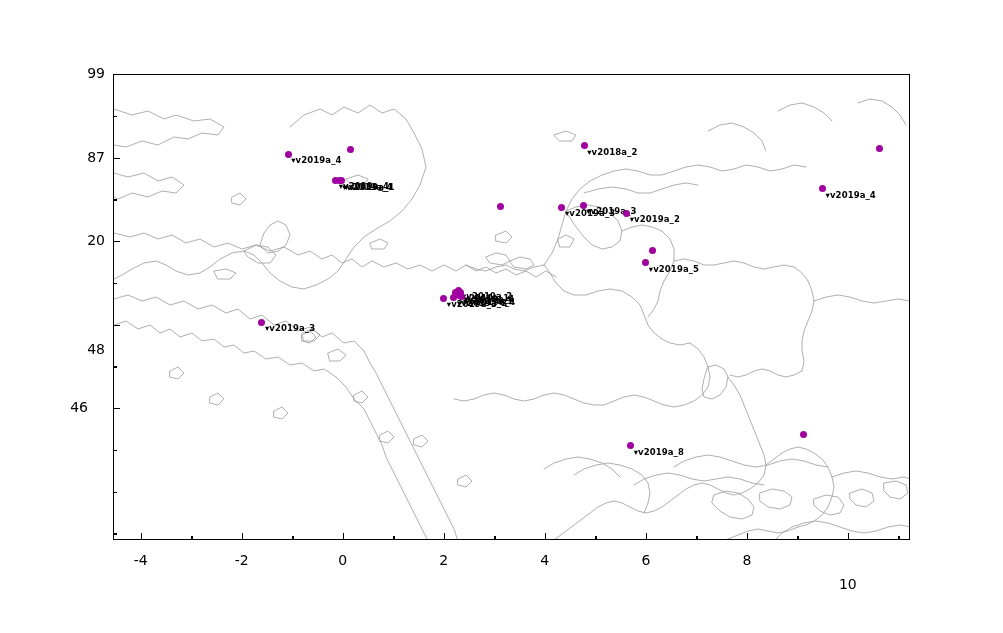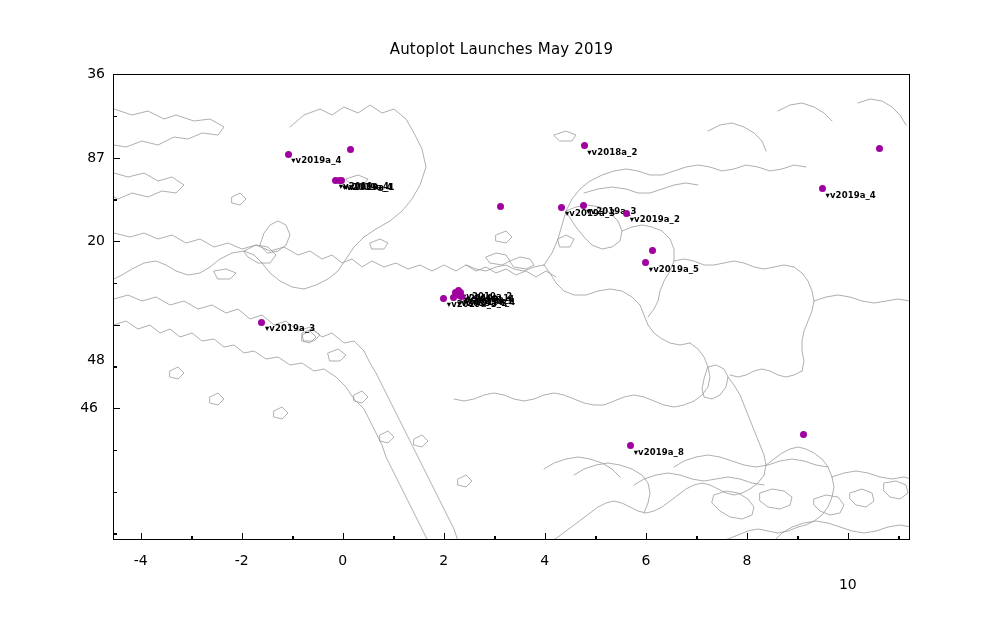--- a/index.html
+++ b/index.html
@@ -49,21 +49,20 @@
   .tlab-y{
     position:absolute;font-size:14px;color:#000;text-align:right;
     width:40px;margin-top:-9px;font-family:"DejaVu Sans",sans-serif;
   }
 </style>
 </head>
 <body>
 
 <div id="stage">
 
-  <div id="chart-title">Autoplot Launches May 2019</div>
 
   <div id="plot-frame">
 
     <svg id="map-svg" viewBox="0 0 797 466" preserveAspectRatio="none">
       <g fill="none" stroke="#9a9a9a" stroke-width="0.8" stroke-linejoin="round" stroke-linecap="round">
 
         <path d="M0 34 L18 40 L34 36 L50 44 L62 40 L80 46 L96 44 L110 52 L104 60 L88 58 L74 64 L60 62 L44 70 L28 66 L12 72 L0 70"></path>
         <path d="M0 98 L14 102 L30 98 L44 106 L58 102 L70 110 L62 118 L48 116 L34 122 L18 118 L4 124 L0 122"></path>
 
         <path d="M176 52 L190 40 L206 34 L218 40 L230 32 L244 38 L256 30 L268 38 L280 34 L292 44 L300 58 L308 74 L312 92 L306 110 L298 124 L288 136 L276 146 L262 154 L250 162 L240 172 L232 184 L224 196 L214 204 L202 210 L190 214 L178 212 L166 206 L156 198 L148 188"></path>
@@ -213,29 +212,29 @@
       <div class="tlab-x" style="left: 847.876px; top: 576px;">10</div>
       <div class="tick-x" style="left: 191.286px; top: 536px; height: 4px;"></div>
       <div class="tick-x" style="left: 292.3px; top: 536px; height: 4px;"></div>
       <div class="tick-x" style="left: 393.314px; top: 536px; height: 4px;"></div>
       <div class="tick-x" style="left: 494.328px; top: 536px; height: 4px;"></div>
       <div class="tick-x" style="left: 595.342px; top: 536px; height: 4px;"></div>
       <div class="tick-x" style="left: 696.356px; top: 536px; height: 4px;"></div>
       <div class="tick-x" style="left: 797.369px; top: 536px; height: 4px;"></div>
       <div class="tick-x" style="left: 898.383px; top: 536px; height: 4px;"></div>
       <div class="tick-y" style="left: 113px; top: 408.05px; width: 7px;"></div>
-      <div class="tlab-y" style="left: 58px; top: 408.05px;">46</div>
+      <div class="tlab-y" style="left: 48px; top: 408.05px;">46</div>
       <div class="tick-y" style="left: 113px; top: 324.538px; width: 7px;"></div>
-      <div class="tlab-y" style="left: 65px; top: 324px; margin-top: 27px;">48</div>
+      <div class="tlab-y" style="left: 65px; top: 314px; margin-top: 27px;">48</div>
       <div class="tick-y" style="left: 113px; top: 241.025px; width: 7px;"></div>
       <div class="tlab-y" style="left: 65px; top: 241.025px;">20</div>
       <div class="tick-y" style="left: 113px; top: 157.513px; width: 7px;"></div>
       <div class="tlab-y" style="left: 65px; top: 157.513px;">87</div>
       <div class="tick-y" style="left: 113px; top: 74px; width: 7px;"></div>
-      <div class="tlab-y" style="left: 65px; top: 74px;">36</div>
+      <div class="tlab-y" style="left: 65px; top: 74px;">99</div>
       <div class="tick-y" style="left: 113px; top: 533.319px; width: 4px;"></div>
       <div class="tick-y" style="left: 113px; top: 491.563px; width: 4px;"></div>
       <div class="tick-y" style="left: 113px; top: 449.806px; width: 4px;"></div>
       <div class="tick-y" style="left: 113px; top: 366.294px; width: 4px;"></div>
       <div class="tick-y" style="left: 113px; top: 282.781px; width: 4px;"></div>
       <div class="tick-y" style="left: 113px; top: 199.269px; width: 4px;"></div>
       <div class="tick-y" style="left: 113px; top: 115.756px; width: 4px;"></div>
     </div>
 </div>
 

